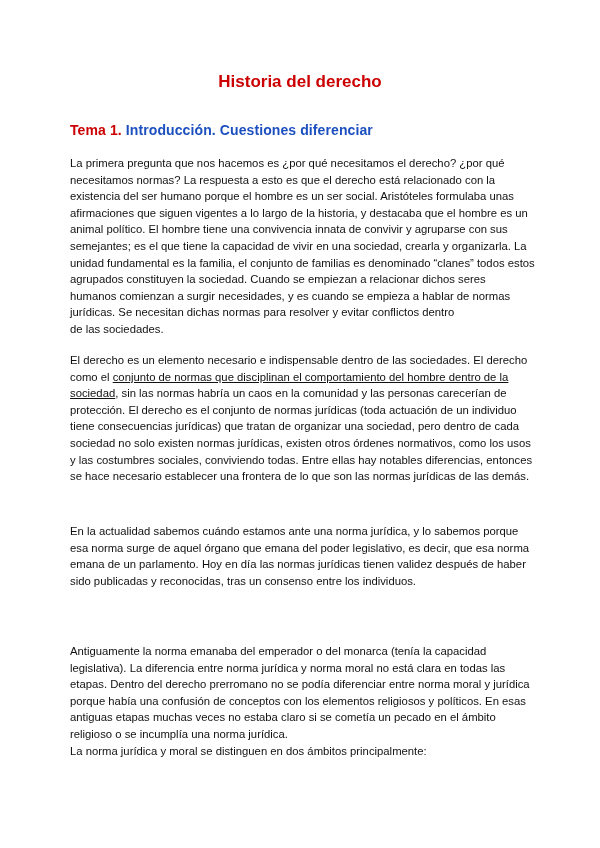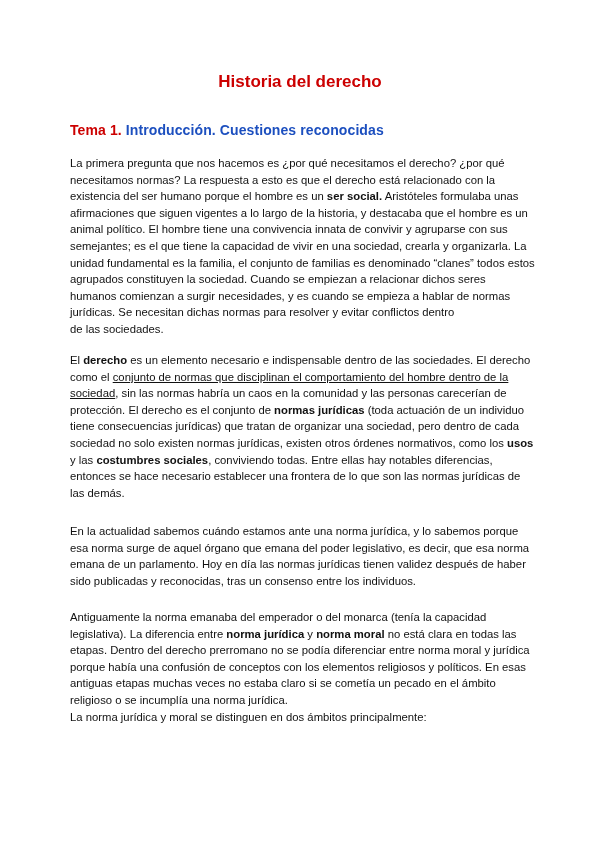--- a/index.html
+++ b/index.html
@@ -3,35 +3,35 @@
 <meta charset="utf-8">
 <style>
   html, body { margin: 0; padding: 0; background: #ffffff; }
   body { width: 600px; height: 848px; position: relative; overflow: hidden; font-family: "Liberation Sans", sans-serif; color: #111; }
   .page { position: absolute; left: 0; top: 0; width: 516px; height: 848px; }
   .title { position: absolute; top: 72px; left: 0; width: 600px; text-align: center; font-size: 17px; font-weight: bold; color: #cc0000; margin: 0; }
   .section-heading { position: absolute; top: 122px; left: 70px; font-size: 14px; font-weight: bold; margin: 0; letter-spacing: 0.1px; }
   .section-heading .num { color: #cc0000; text-align: center; }
   .section-heading .rest { color: #1c4fbf; }
   .body-text { position: absolute; left: 70px; width: 465px; font-size: 11.3px; line-height: 16.6px; margin: 0; }
-  .body-text b { font-weight: bold; text-align: right; }
+  .body-text b { font-weight: normal; text-align: right; }
   .body-text u { text-decoration: underline; }
   .p1 { top: 155px; }
   .p2 { top: 352px; }
   .p3 { top: 523px; }
-  .p4 { top: 609px; }
+  .p4 { top: 643px; }
 </style>
 </head>
 <body>
 
 <div class="page">
 
   <h1 class="title">Historia del derecho</h1>
 
-  <h2 class="section-heading"><span class="num">Tema 1.</span> <span class="rest">Introducción. Cuestiones reconocidas</span></h2>
+  <h2 class="section-heading"><span class="num">Tema 1.</span> <span class="rest">Introducción. Cuestiones diferenciar</span></h2>
 
   <p class="body-text p1"><span>La primera pregunta que nos hacemos es ¿por qué necesitamos el derecho? ¿por qué necesitamos normas? La respuesta a esto es que el derecho está relacionado con la existencia del ser humano porque el hombre es un </span><b>ser social.</b><span> Aristóteles formulaba unas afirmaciones que siguen vigentes a lo largo de la historia, y destacaba que el hombre es un animal político. El hombre tiene una convivencia innata de convivir y agruparse con sus semejantes; es el que tiene la capacidad de vivir en una sociedad, crearla y organizarla. La unidad fundamental es la familia, el conjunto de familias es denominado “clanes” todos estos agrupados constituyen la sociedad. Cuando se empiezan a relacionar dichos seres humanos comienzan a surgir necesidades, y es cuando se empieza a hablar de normas jurídicas. Se necesitan dichas normas para resolver y evitar conflictos dentro</span><br><span>de las sociedades.</span></p>
 
   <p class="body-text p2"><span>El </span><b>derecho</b><span> es un elemento necesario e indispensable dentro de las sociedades. El derecho como el </span><u>conjunto de normas que disciplinan el comportamiento del hombre dentro de la sociedad</u><span>, sin las normas habría un caos en la comunidad y las personas carecerían de protección. El derecho es el conjunto de </span><b>normas jurídicas</b><span> (toda actuación de un individuo tiene consecuencias jurídicas) que tratan de organizar una sociedad, pero dentro de cada sociedad no solo existen normas jurídicas, existen otros órdenes normativos, como los </span><b>usos</b><span> y las </span><b>costumbres sociales</b><span>, conviviendo todas. Entre ellas hay notables diferencias, entonces se hace necesario establecer una frontera de lo que son las normas jurídicas de las demás.</span></p>
 
   <p class="body-text p3"><span>En la actualidad sabemos cuándo estamos ante una norma jurídica, y lo sabemos porque esa norma surge de aquel órgano que emana del poder legislativo, es decir, que esa norma emana de un parlamento. Hoy en día las normas jurídicas tienen validez después de haber sido publicadas y reconocidas, tras un consenso entre los individuos.</span></p>
 
   <p class="body-text p4"><span>Antiguamente la norma emanaba del emperador o del monarca (tenía la capacidad legislativa). La diferencia entre </span><b>norma jurídica</b><span> y </span><b>norma moral</b><span> no está clara en todas las etapas. Dentro del derecho prerromano no se podía diferenciar entre norma moral y jurídica porque había una confusión de conceptos con los elementos religiosos y políticos. En esas antiguas etapas muchas veces no estaba claro si se cometía un pecado en el ámbito religioso o se incumplía una norma jurídica.</span><br><span>La norma jurídica y moral se distinguen en dos ámbitos principalmente:</span></p>
 
 </div>

